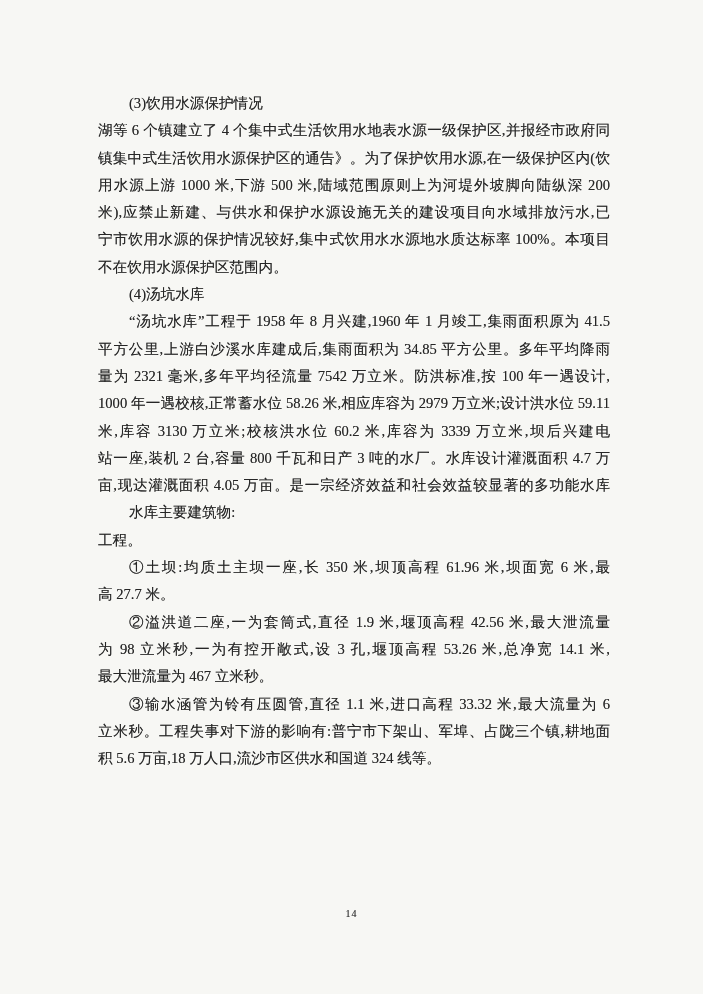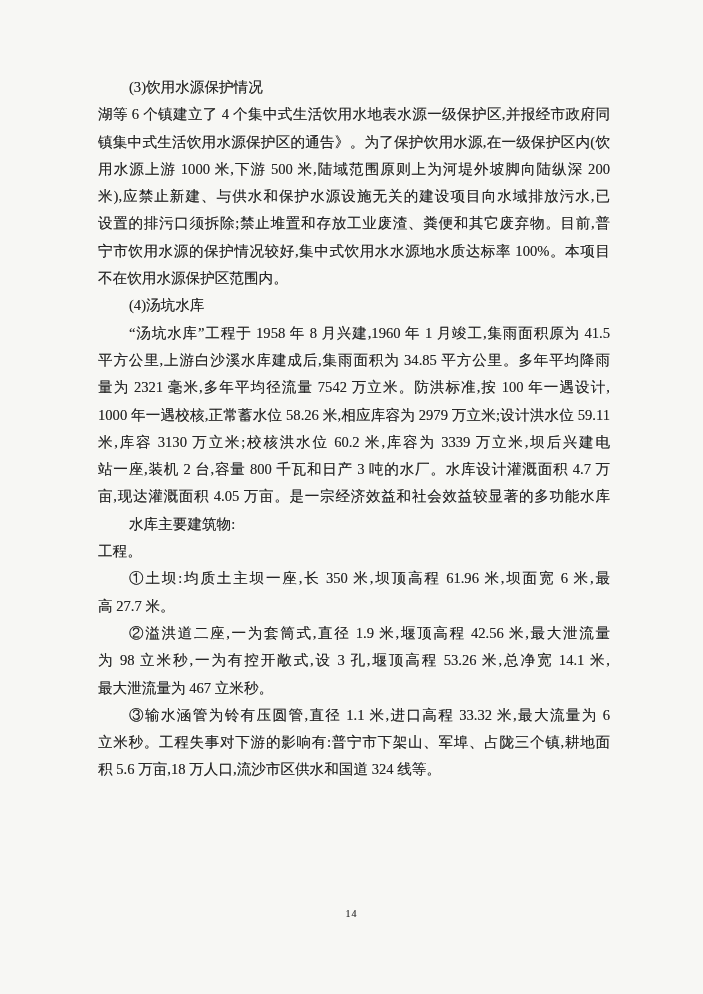--- a/index.html
+++ b/index.html
@@ -12,21 +12,21 @@
     width: 703px;
     height: 994px;
     margin: 0 auto;
     background: #f7f7f4;
     font-family: "Liberation Serif", "DejaVu Serif", serif;
     overflow: hidden;
   }
   .textblock {
     position: absolute;
     left: 98px;
-    top: 74px;
+    top: 90px;
     width: 512px;
     color: #262626;
     font-size: 14.6px;
     line-height: 27.3px;
     text-shadow: 0 0 0.5px rgba(40,40,40,0.55);
   }
   .line {
     height: 27.3px;
     white-space: nowrap;
     text-align: justify;
@@ -54,21 +54,20 @@
 </head>
 <body>
 
 <div class="page">
   <div class="textblock" id="textblock">
       <div class="line indent noj">(3)饮用水源保护情况</div>
       <div class="line">湖等 6 个镇建立了 4 个集中式生活饮用水地表水源一级保护区,并报经市政府同</div>
       <div class="line">镇集中式生活饮用水源保护区的通告》。为了保护饮用水源,在一级保护区内(饮</div>
       <div class="line">用水源上游 1000 米,下游 500 米,陆域范围原则上为河堤外坡脚向陆纵深 200</div>
       <div class="line">米),应禁止新建、与供水和保护水源设施无关的建设项目向水域排放污水,已</div>
-      <div class="line">设置的排污口须拆除;禁止堆置和存放工业废渣、粪便和其它废弃物。目前,普</div>
       <div class="line">宁市饮用水源的保护情况较好,集中式饮用水水源地水质达标率 100%。本项目</div>
       <div class="line noj">不在饮用水源保护区范围内。</div>
       <div class="line indent noj">(4)汤坑水库</div>
       <div class="line indent">“汤坑水库”工程于 1958 年 8 月兴建,1960 年 1 月竣工,集雨面积原为 41.5</div>
       <div class="line">平方公里,上游白沙溪水库建成后,集雨面积为 34.85 平方公里。多年平均降雨</div>
       <div class="line">量为 2321 毫米,多年平均径流量 7542 万立米。防洪标准,按 100 年一遇设计,</div>
       <div class="line">1000 年一遇校核,正常蓄水位 58.26 米,相应库容为 2979 万立米;设计洪水位 59.11</div>
       <div class="line">米,库容 3130 万立米;校核洪水位 60.2 米,库容为 3339 万立米,坝后兴建电</div>
       <div class="line">站一座,装机 2 台,容量 800 千瓦和日产 3 吨的水厂。水库设计灌溉面积 4.7 万</div>
       <div class="line">亩,现达灌溉面积 4.05 万亩。是一宗经济效益和社会效益较显著的多功能水库</div>

